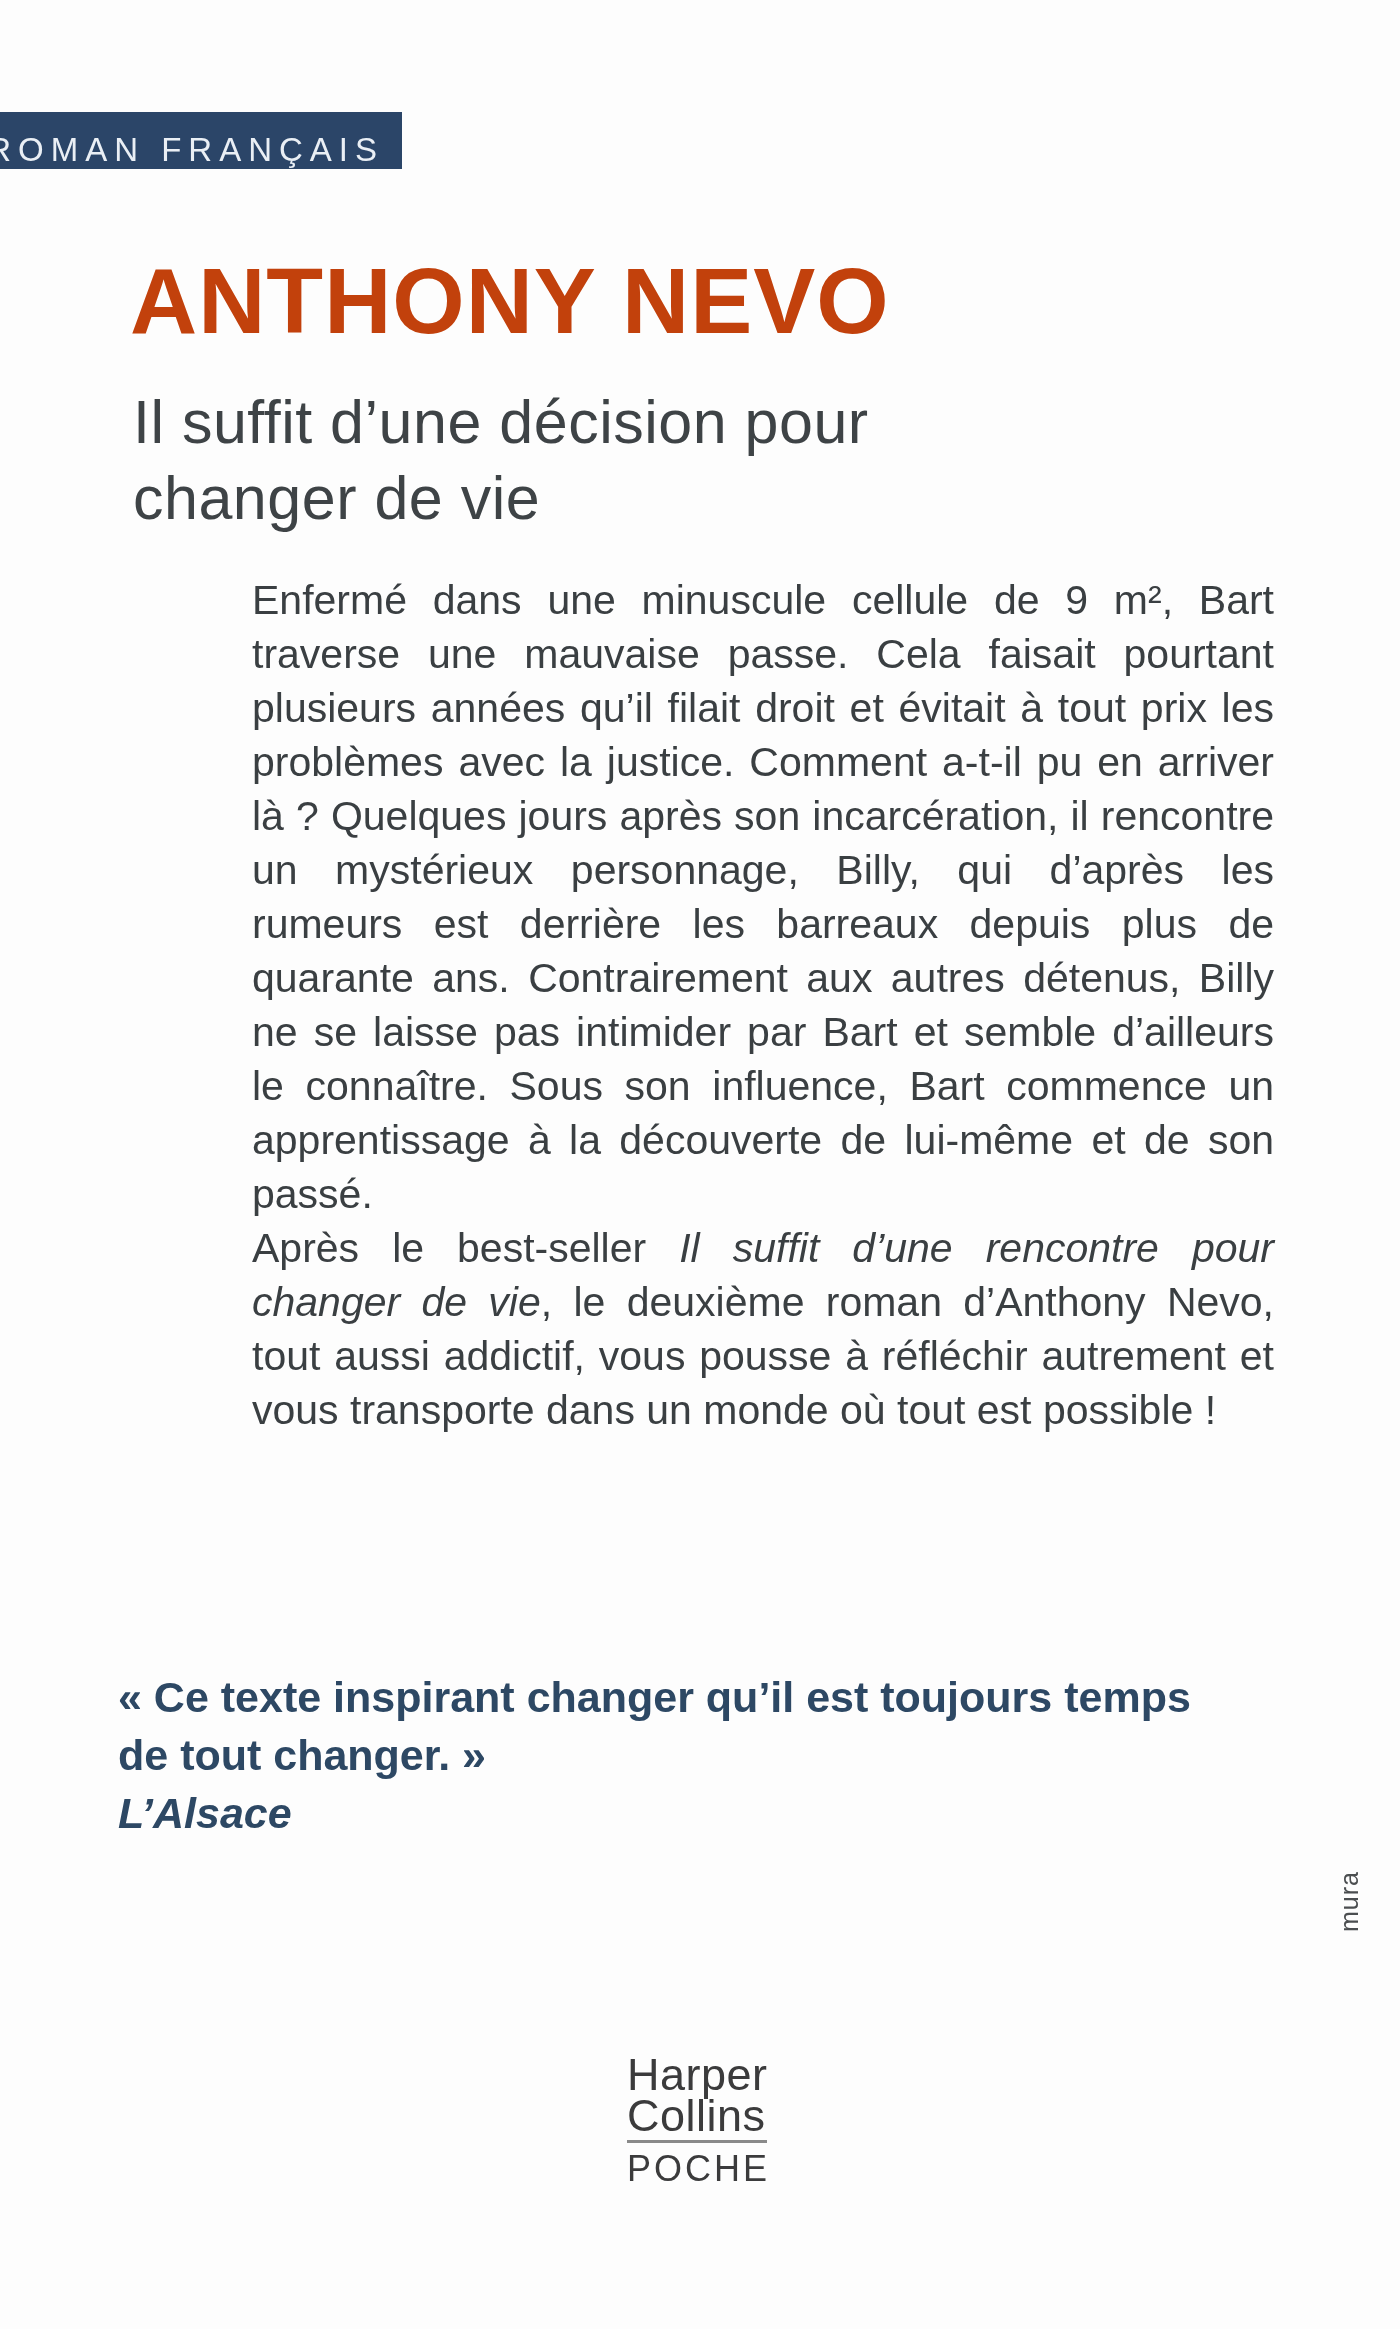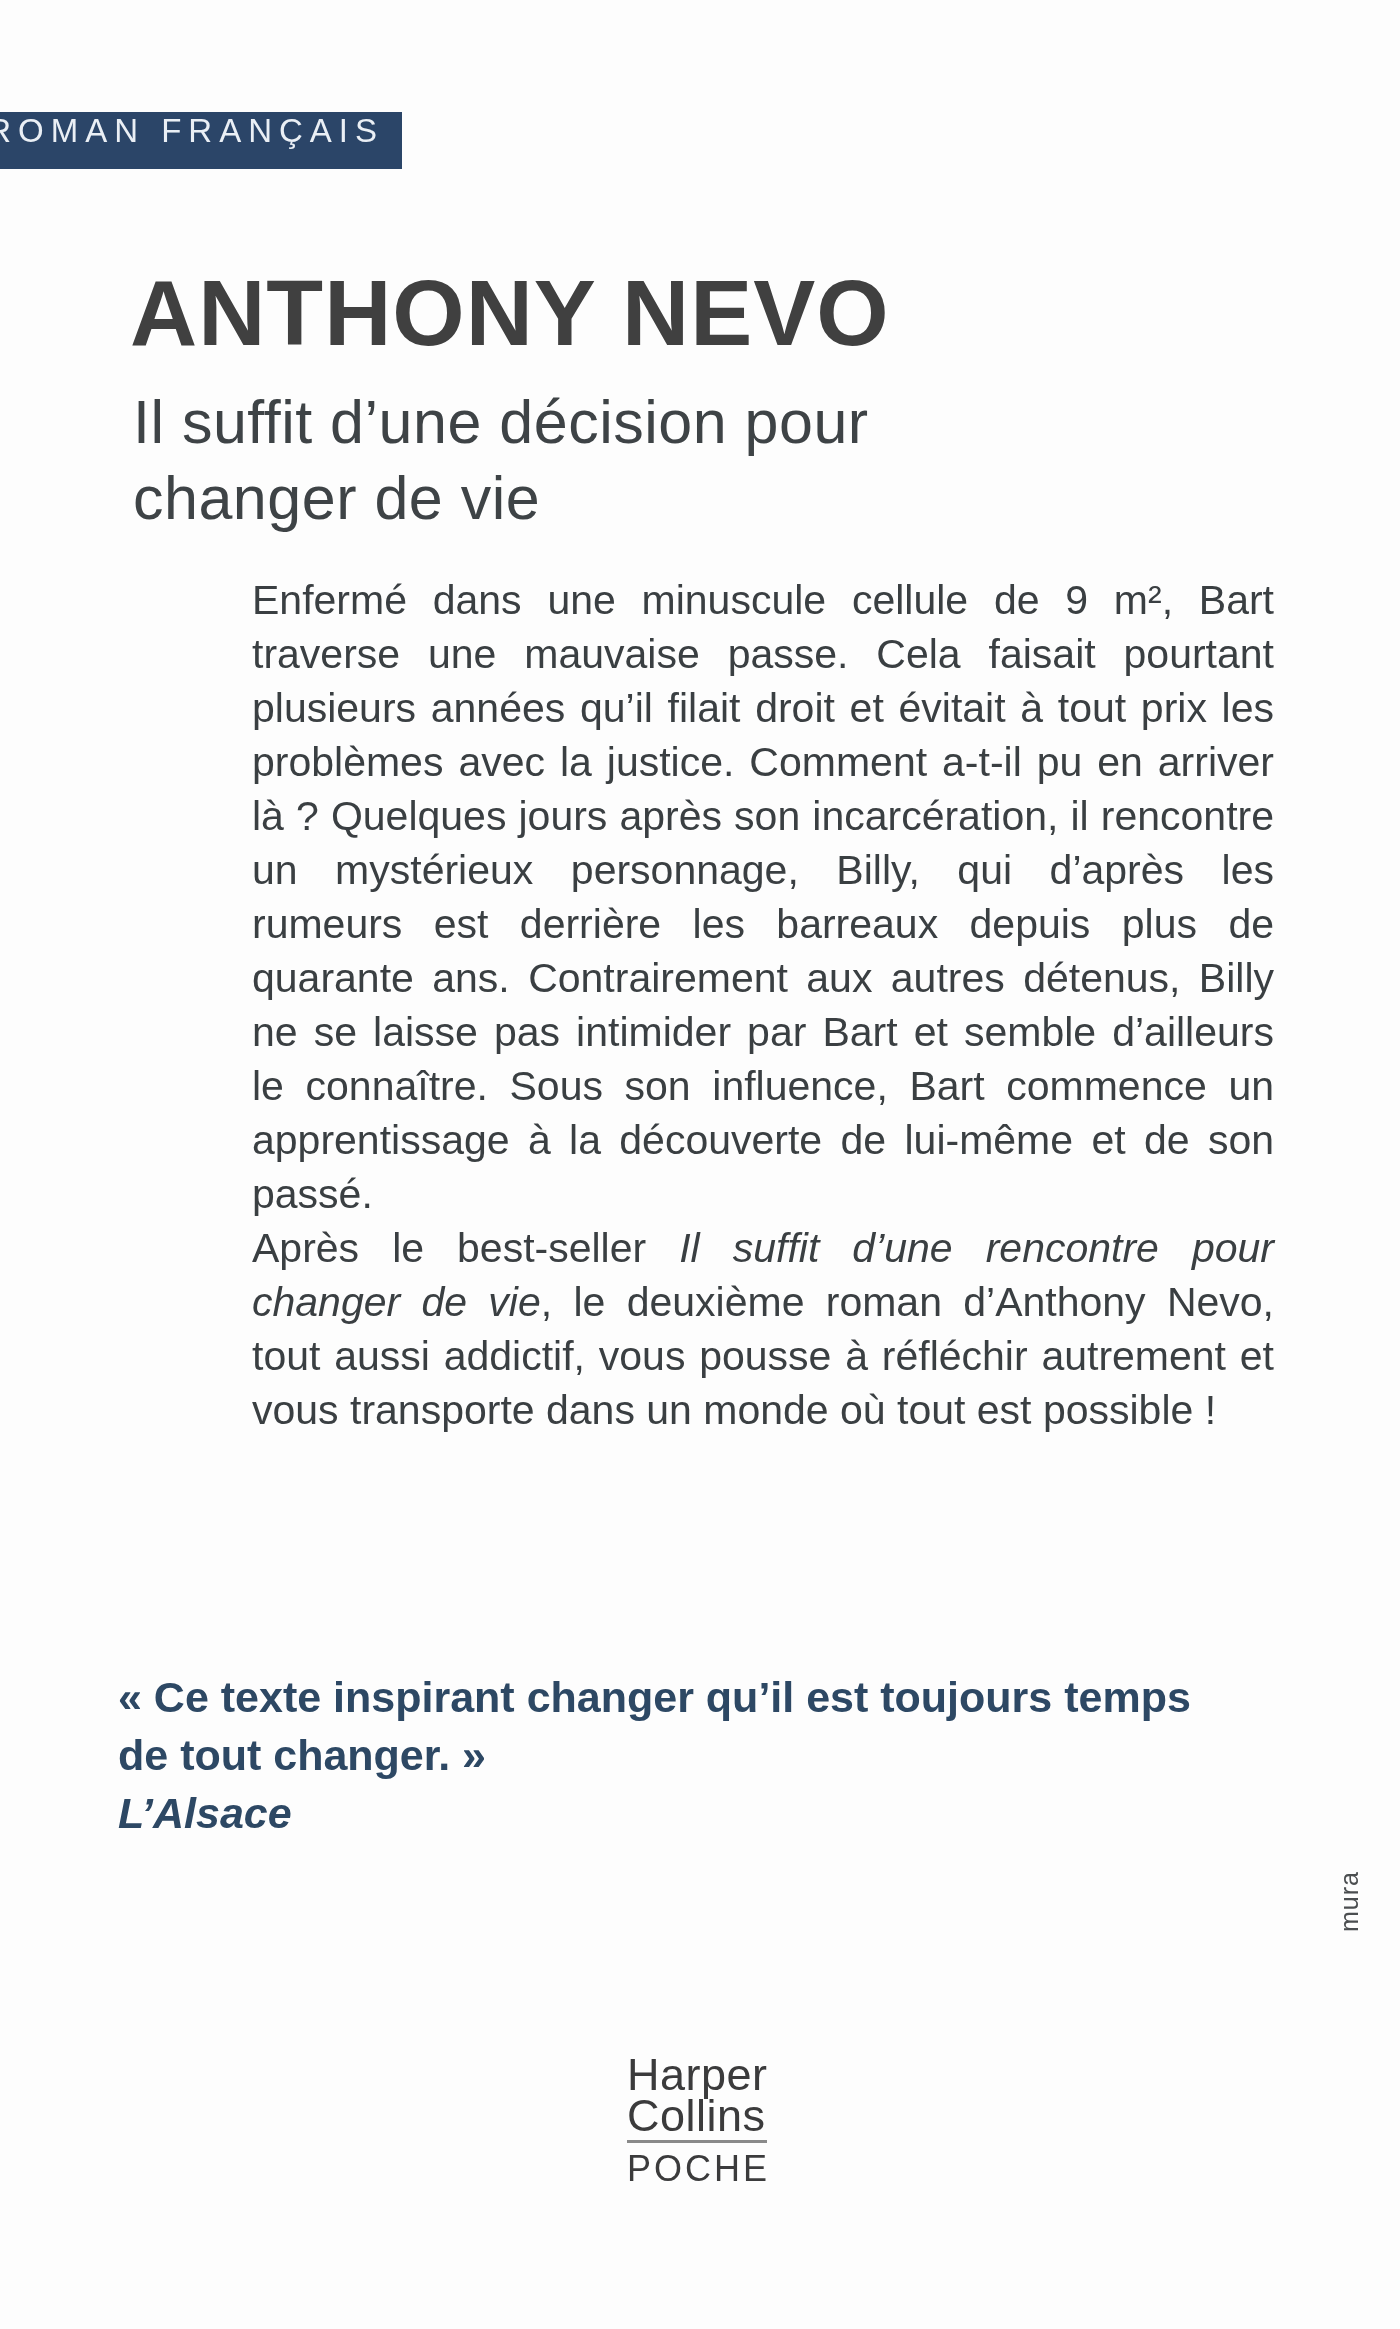--- a/index.html
+++ b/index.html
@@ -22,42 +22,42 @@
 
   
   .genre-banner {
     position: absolute;
     top: 112px;
     left: 0;
     width: 402px;
     height: 57px;
     background: #2b4568;
     display: flex;
-    align-items: flex-start;
+    align-items: flex-end;
     justify-content: flex-end;
     padding-right: 18px;
     box-sizing: border-box;
   }
   .genre-banner span {
     color: #eaeff5;
     font-size: 33px;
     font-weight: 500;
     letter-spacing: 7px;
     white-space: nowrap;
   }
 
   
   .author-name {
     position: absolute;
     left: 130px;
-    top: 260px;
+    top: 248px;
     font-size: 93px;
     font-weight: 700;
     letter-spacing: 1px;
-    color: #404040;
+    color: #c2410c;
     white-space: nowrap;
   }
   .book-title {
     position: absolute;
     left: 133px;
     top: 360px;
     font-size: 61px;
     font-weight: 400;
     line-height: 76px;
     color: #3e4346;

